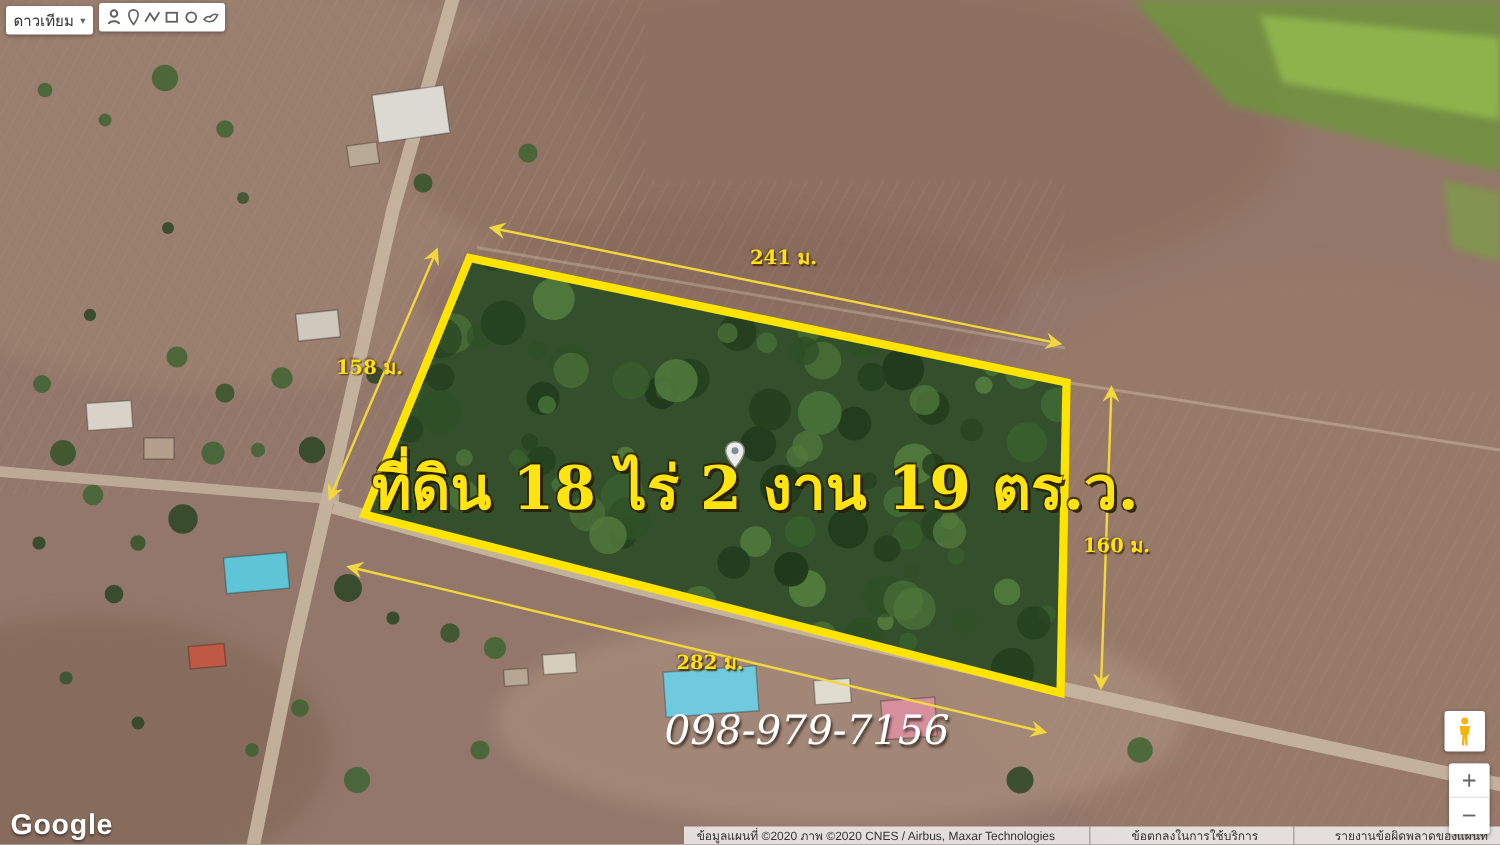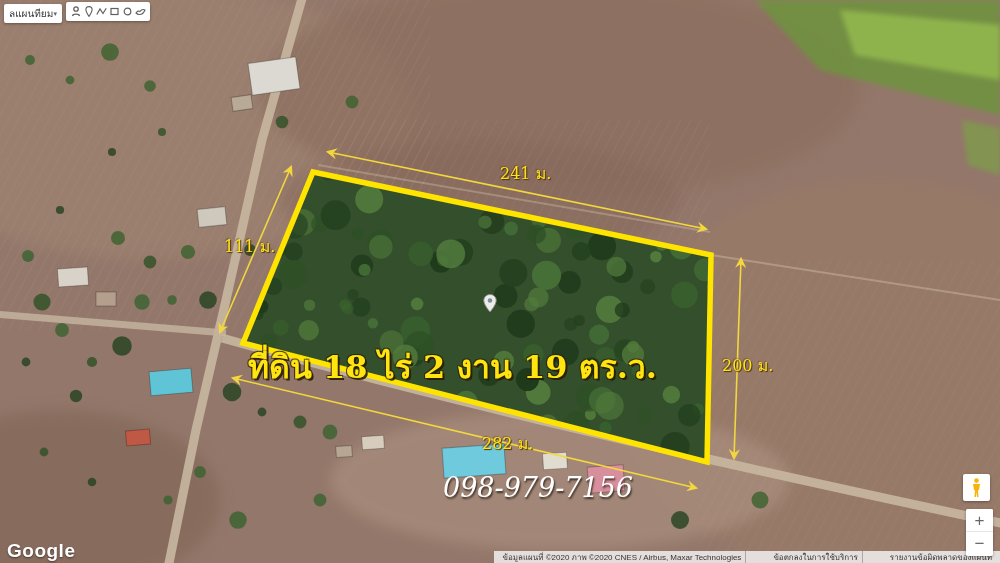--- a/index.html
+++ b/index.html
@@ -7,31 +7,30 @@
   body { font-family: "Liberation Sans", sans-serif; overflow:hidden; }
 
   #map-canvas {
     position:relative; width:1000px; height:563px; overflow:hidden;
     background:#93776a;
   }
   #scene { position:absolute; left:0; top:0; }
 
   
   .dim-label {
-    position:absolute; font-family:"DejaVu Serif", serif; font-weight:normal;
-    font-size:16px; color:#ffe11a; white-space:nowrap;
+    position:absolute; font-family:"DejaVu Serif", serif; font-weight:bold;
+    font-size:13px; color:#ffe11a; white-space:nowrap;
     text-shadow:1px 1px 1px rgba(70,45,0,.95), -1px -1px 1px rgba(70,45,0,.4);
   }
   #plot-title {
     position:absolute; left:248px; top:293px; white-space:nowrap;
-    font-family:"DejaVu Serif", serif; font-weight:bold; font-size:32px;
+    font-family:"DejaVu Serif", serif; font-weight:bold; font-size:40px;
     color:#ffe412;
     text-shadow:2px 2px 0 rgba(40,30,0,.9), -1px -1px 0 rgba(40,30,0,.65),
                 1px -1px 0 rgba(40,30,0,.65), -1px 1px 0 rgba(40,30,0,.65);
-    margin-top:48px;
   }
   .contact {
     position:absolute; font-family:"DejaVu Serif", serif; font-style:italic;
     font-weight:normal; color:#ffffff; white-space:nowrap;
     text-shadow:1px 2px 2px rgba(40,30,20,.85);
   }
   #phone   { left:443px; top:472px; font-size:27px; }
   #line-id { left:436px; top:507px; font-size:21px; }
 
   
@@ -54,21 +53,21 @@
 
   #google-logo {
     position:absolute; left:7px; top:540px; color:#fff; font-size:19px;
     font-weight:bold; letter-spacing:.5px;
     text-shadow:0 1px 2px rgba(0,0,0,.5); cursor:pointer;
   }
 
   #attribution {
     position:absolute; right:0; bottom:0; height:12px; display:flex;
     align-items:center; background:rgba(245,245,245,.82); font-size:8px;
-    color:#333; padding:0 4px; white-space:nowrap;
+    color:#333; padding:0 4px; white-space:nowrap;gap:19px;
   }
   #attribution .seg { padding:0 4px; }
   #attribution .link { cursor:pointer; }
   #attribution .seg + .seg { border-left:1px solid rgba(0,0,0,.25);padding-left:27px; }
 
   #pegman-button {
     left:963px; top:474px; width:27px; height:27px; display:flex;
     align-items:center; justify-content:center; cursor:grab;
   }
   #zoom-control { left:966px; top:509px; width:27px; height:47px; overflow:hidden; }
@@ -337,30 +336,30 @@
       <path d="M233,378 L696,488"></path>
     </g>
   </svg>
 
   <svg id="place-marker" width="14" height="19" viewBox="0 0 14 19">
     <path d="M7,0.5 C3.4,0.5 0.8,3.1 0.8,6.5 C0.8,11 7,18 7,18 C7,18 13.2,11 13.2,6.5 C13.2,3.1 10.6,0.5 7,0.5 Z" fill="#ececea" stroke="#8a8a86" stroke-width="1"></path>
     <circle cx="7" cy="6.5" r="2.3" fill="#7d8d99"></circle>
   </svg>
 
   <div class="dim-label" style="left:500px; top:161px;">241 ม.</div>
-  <div class="dim-label" style="left:224px; top:234px;">111 ม.</div>
-  <div class="dim-label" style="left:722px; top:353px;">200 ม.</div>
-  <div class="dim-label" style="left:451px; top:431px;margin-left:31px;">282 ม.</div>
+  <div class="dim-label" style="left:224px; top:234px;">158 ม.</div>
+  <div class="dim-label" style="left:722px; top:353px;">160 ม.</div>
+  <div class="dim-label" style="left:451px; top:431px;">282 ม.</div>
 
   <div id="plot-title">ที่ดิน 18 ไร่ 2 งาน 19 ตร.ว.</div>
 
   <div id="phone" class="contact">098-979-7156</div>
 
   <div id="map-type-button" class="ctl">
-    <span>ลแผนทียม</span>
+    <span>ดาวเทียม</span>
     <span class="caret">▾</span>
   </div>
 
   <div id="draw-toolbar" class="ctl">
     <span class="tool">
       <svg width="10" height="11" viewBox="0 0 10 11">
           <circle cx="5" cy="3" r="2.2" fill="none" stroke="#606060" stroke-width="1.3"></circle>
           <path d="M1.5,10 C2,7.5 8,7.5 8.5,10" fill="none" stroke="#606060" stroke-width="1.3"></path>
         </svg>
     </span>

